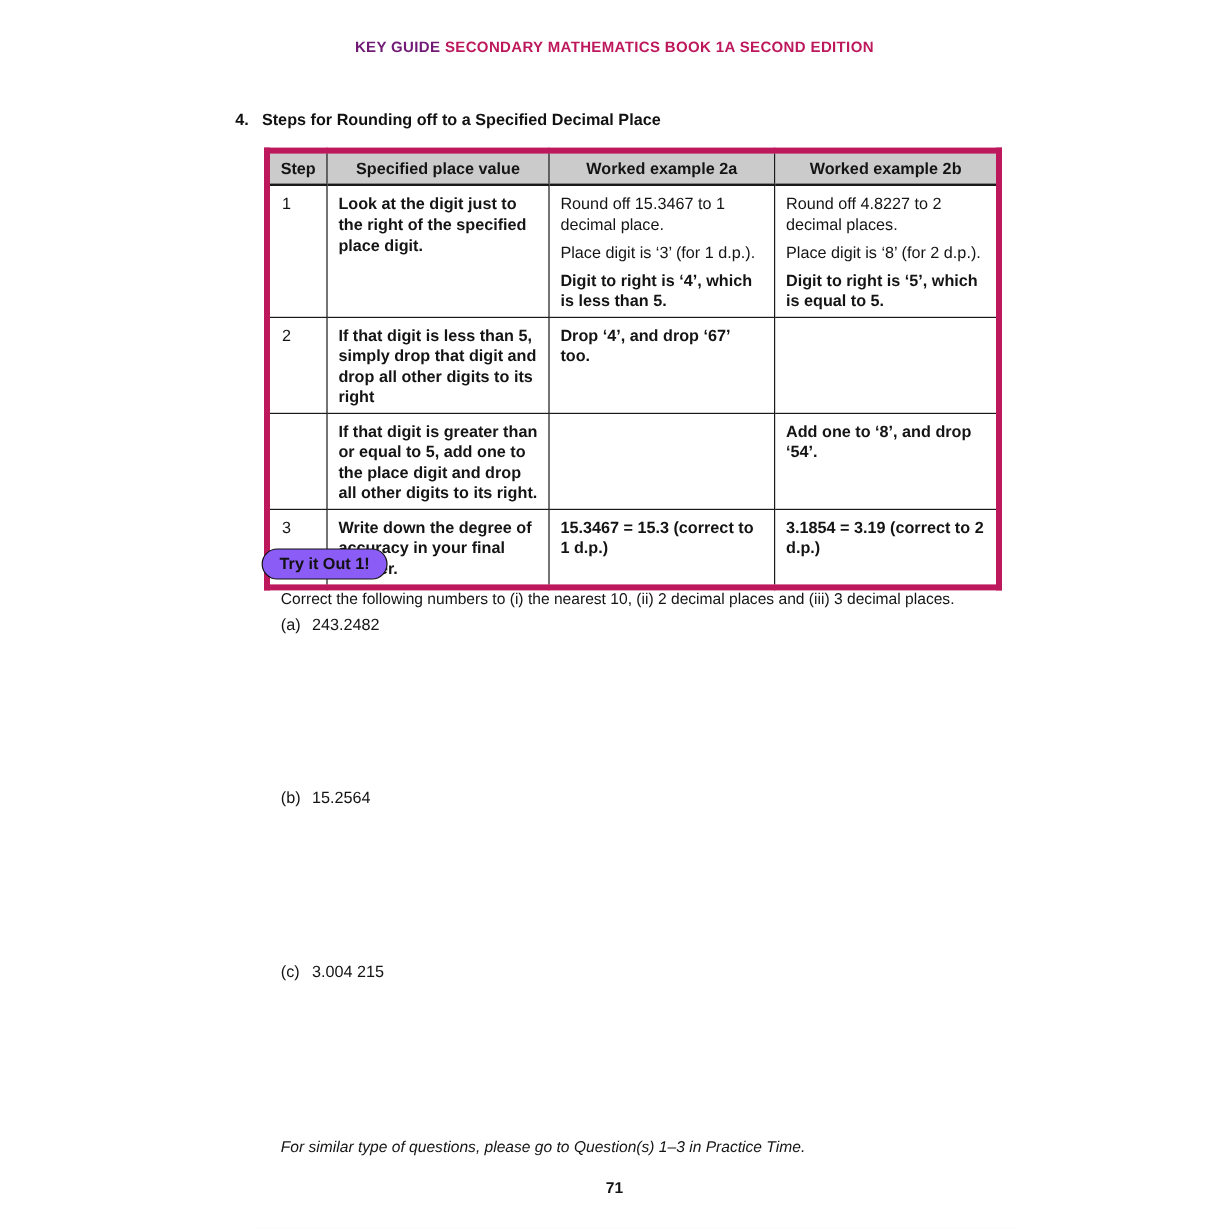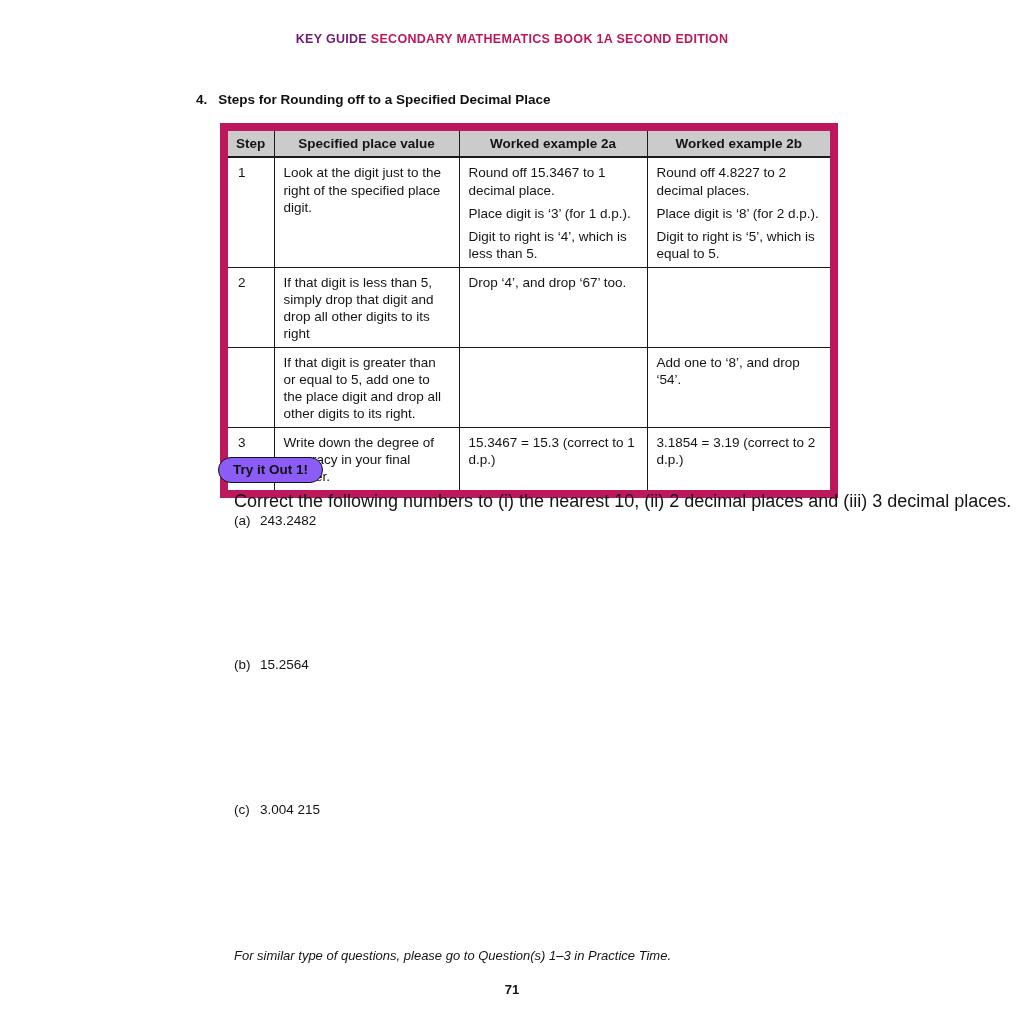--- a/index.html
+++ b/index.html
@@ -21,45 +21,45 @@
   .section-heading {
     position:absolute; top:92px; left:196px;
     display:flex; gap:11px; font-size:13.5px; font-weight:bold; color:#111;
   }
 
   
   .steps-table {
     position:absolute; left:220px; top:123px; width:610px;
     border-collapse:collapse; table-layout:fixed;
     font-size:13.5px; line-height:1.28; color:#141414;
-    border:8px solid #be185d;
+    border:5px solid #be185d;
   }
   .steps-table th, .steps-table td {
     border:1px solid #1a1a1a; vertical-align:top;
   }
   .steps-table thead th {
     background:#cbcbcb; font-weight:bold; text-align:center;
     height:27px; padding:4px 4px; border-bottom:2px solid #1a1a1a;
     font-size:13.5px;
   }
   .steps-table td { padding:6px 9px 4px 9px; }
   .steps-table td.step-cell { padding-left:10px; }
   .cell-para { margin-bottom:6px; }
-  .cell-para:last-child { margin-bottom:0; }
+  .cell-para:last-child { margin-bottom:0;font-weight:bold; }
 
   
   .tryout-pill {
     position:absolute; left:218px; top:457px;
     border:1.5px solid #111; border-radius:14px;
     padding:4px 14px 5px 14px;
     font-size:13.5px; font-weight:bold; color:#111; background:#8b5cf6;
   }
   .tryout-instruction {
     position:absolute; left:234px; top:491px;
-    font-size:18px; color:#141414;
+    font-size:13px; color:#141414;
   }
   .tryout-item { position:absolute; font-size:13.5px; color:#141414; display:flex; }
   .tryout-item .item-label { width:26px; }
   .item-a { left:234px; top:513px; }
   .item-b { left:234px; top:657px; }
   .item-c { left:234px; top:802px; }
 
   
   .footer-note {
     position:absolute; left:234px; top:948px;

